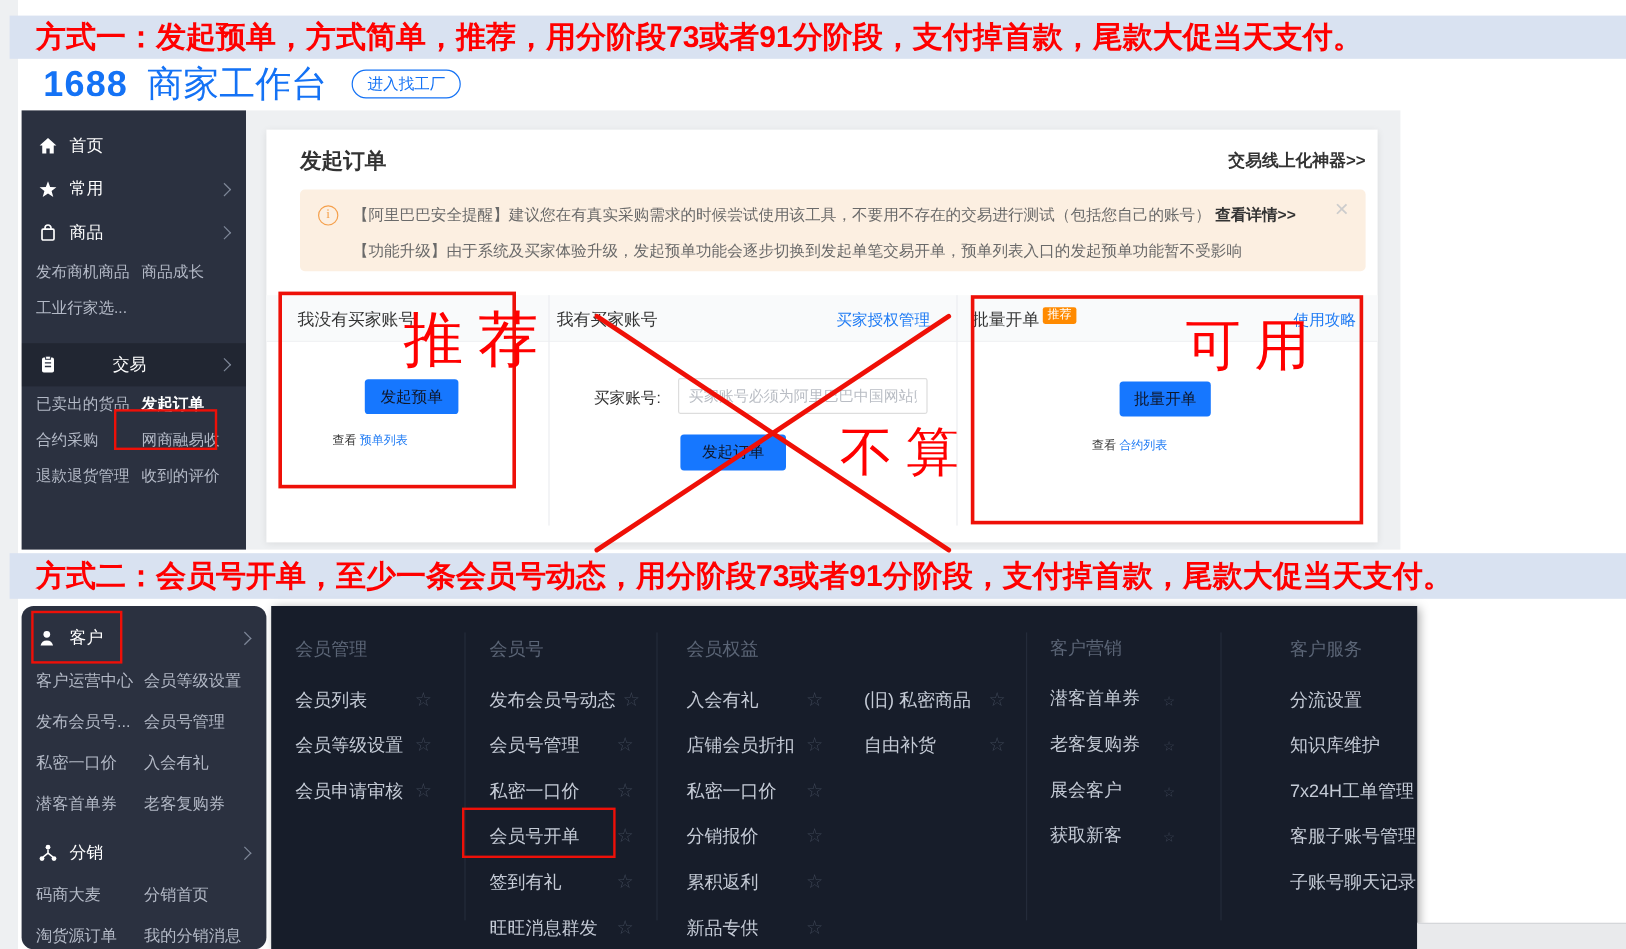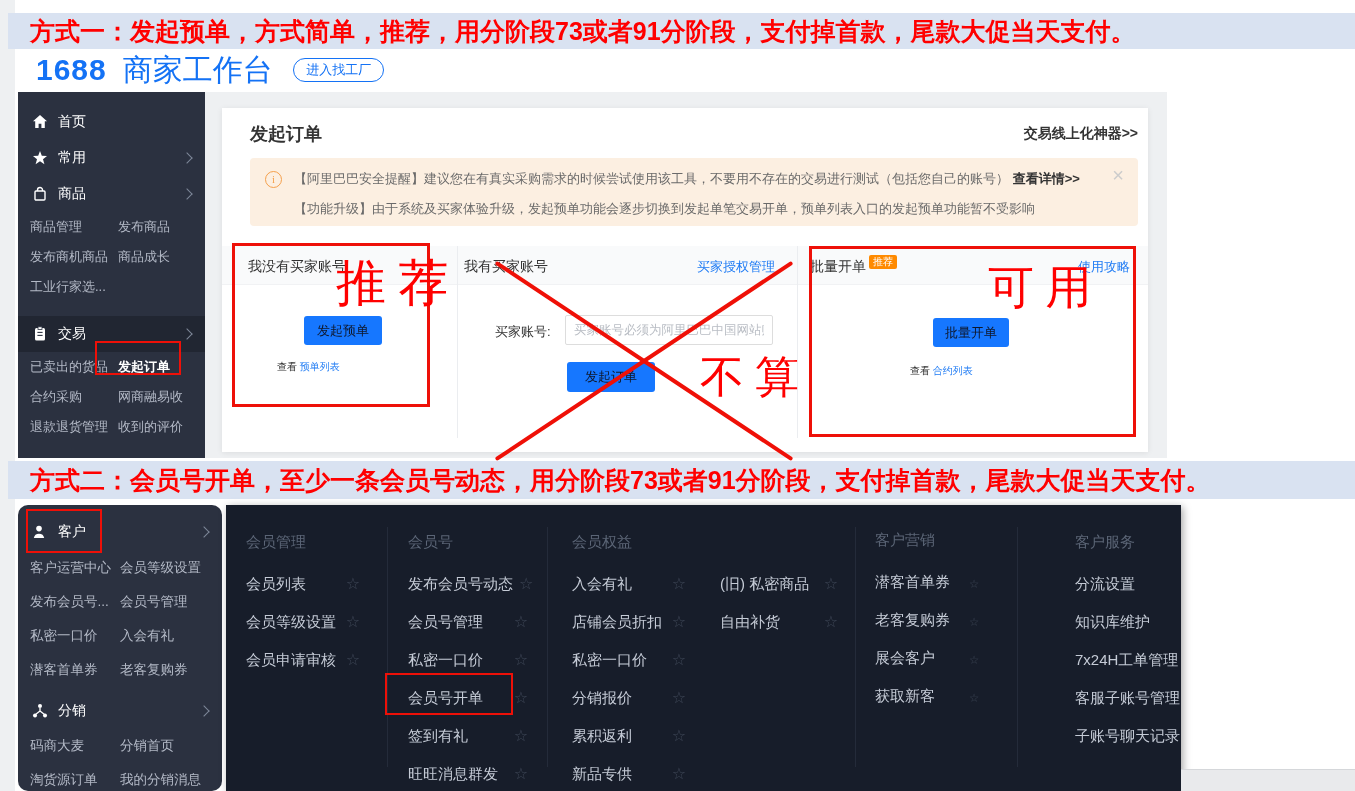--- a/index.html
+++ b/index.html
@@ -14,21 +14,21 @@
   
   .sb{background:#2b3140;overflow:hidden;box-sizing:border-box;}
   .sb-sec{height:36px;display:flex;align-items:center;padding:0 14px;color:#fff;font-size:14px;cursor:pointer;}
   .sb-sec .lbl{margin-left:10px;}
   .sb-sec .chev{margin-left:auto;}
   .chev{width:7px;height:7px;border-top:1.5px solid #7e8798;border-right:1.5px solid #7e8798;transform:rotate(45deg);display:inline-block;}
   .sb-sub{height:30px;display:flex;align-items:center;padding:0 12px;font-size:13px;color:#b3b9c6;}
   .sb-sub span{cursor:pointer;}
   .sb-sub .c1{flex:0 0 88px;}
   .icon16{width:16px;height:16px;flex:0 0 16px;}
-  .hl{background:rgba(0,0,0,.22);}
+  .hl{background:rgba(0,0,0,.22);gap:36px;}
   .fqd{color:#fff;font-weight:bold;}
   .sb2-sub{height:34px;display:flex;align-items:center;padding:0 12px;font-size:13.5px;color:#b3b9c6;}
   .sb2-sub .c1{flex:0 0 90px;}
   
   .panel{background:#fff;box-shadow:0 1px 6px rgba(0,0,0,.08);}
   .p-title{font-size:18px;font-weight:bold;color:#333;}
   .p-toollink{font-size:14px;font-weight:bold;color:#333;cursor:pointer;}
   .notice{background:#fcefe1;border-radius:4px;}
   .notice .ln{font-size:13px;color:#6a6a6a;position:absolute;left:44px;white-space:nowrap;}
   .notice b{color:#333;cursor:pointer;}
@@ -87,24 +87,20 @@
   </div>
   <div class="sb-sec">
     <svg class="icon16" viewBox="0 0 16 16">
         <rect x="3" y="5" width="10" height="9" rx="1" fill="none" stroke="#fff" stroke-width="1.4"></rect>
         <path d="M5.5 5 V4 a2.5 2.5 0 0 1 5 0 V5" fill="none" stroke="#fff" stroke-width="1.4"></path>
       </svg>
     <span class="lbl">商品</span>
     <span class="chev"></span>
   </div>
   <div class="sb-sub">
-      <span class="c1">商品管理</span>
-      <span>发布商品</span>
-    </div>
-  <div class="sb-sub">
       <span class="c1">发布商机商品</span>
       <span>商品成长</span>
     </div>
   <div class="sb-sub">
       <span class="c1">工业行家选...</span>
     </div>
   <div class="sb-sec hl" style="margin-top:14px;">
     <svg class="icon16" viewBox="0 0 16 16">
         <rect x="3" y="2" width="10" height="12.5" rx="1.5" fill="#fff"></rect>
         <rect x="6" y="0.8" width="4" height="2.6" fill="#fff" stroke="#2b3140" stroke-width="0.8"></rect>

